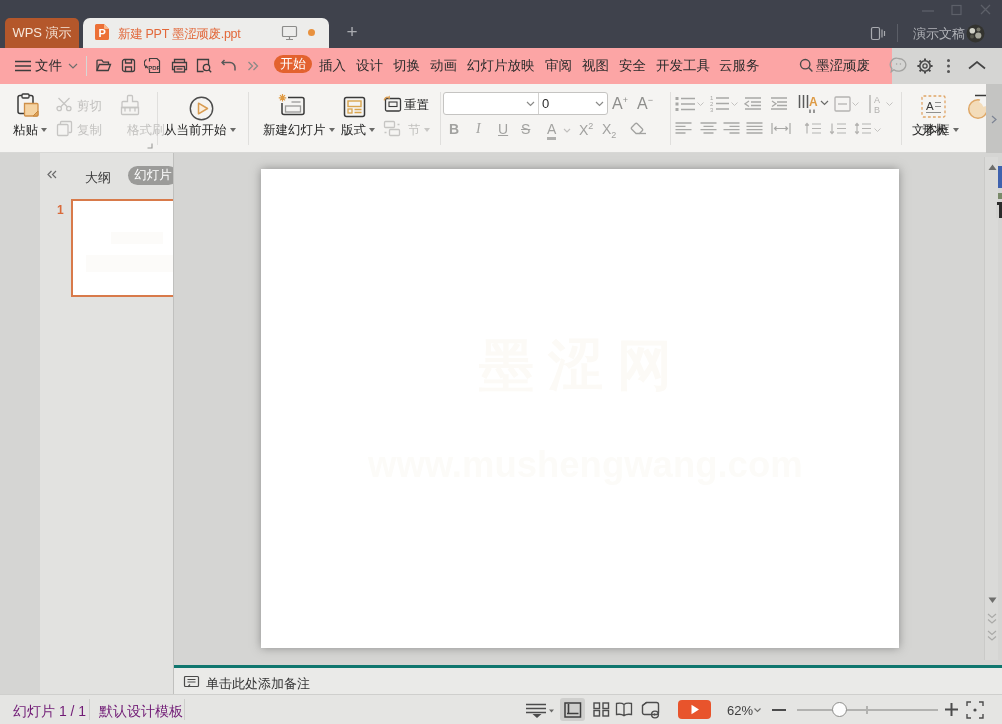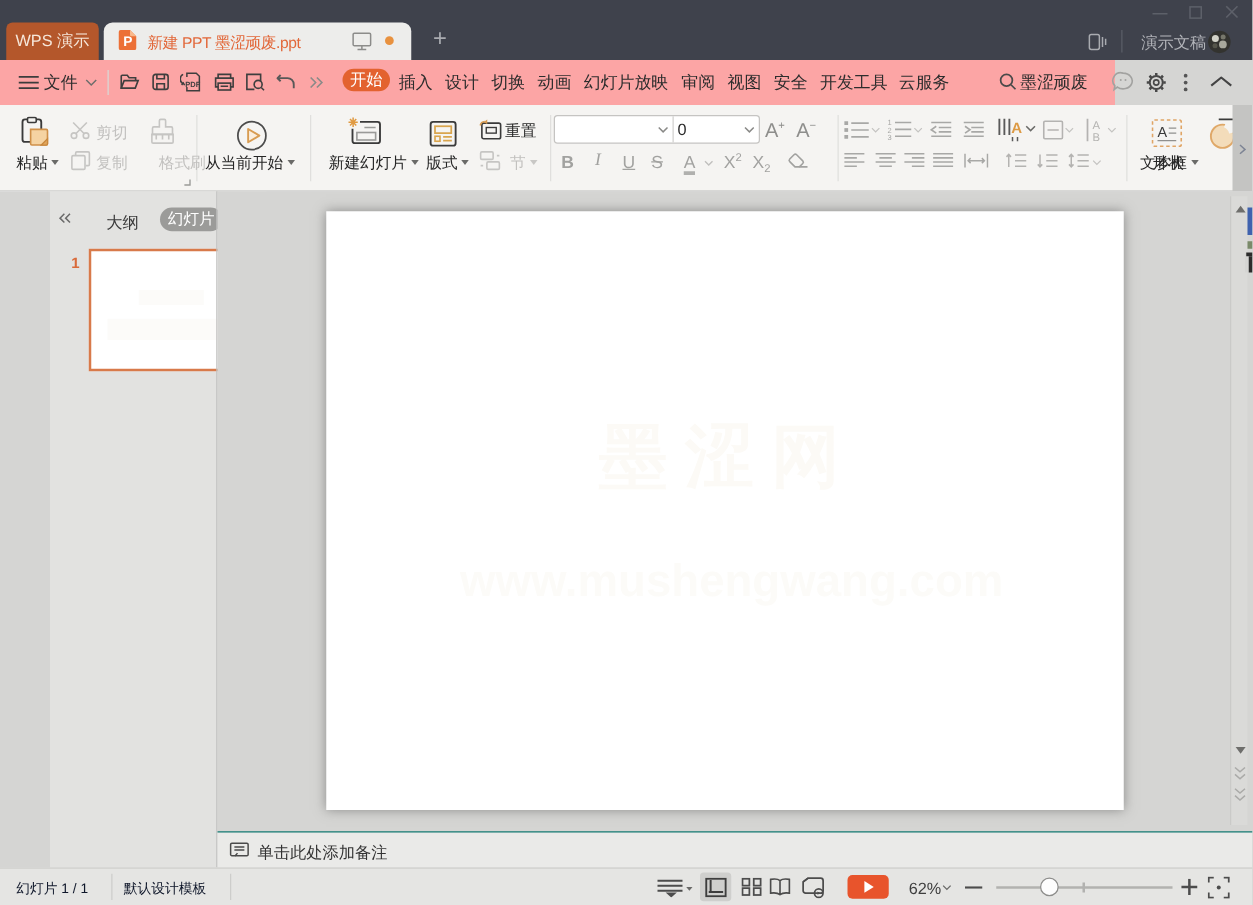--- a/index.html
+++ b/index.html
@@ -36,29 +36,29 @@
   
   #leftpanel { left:0; top:153px; width:173px; height:541px; background:#e2e2e0;margin-left:40px; }
   #lpdivider { left:173px; top:153px; width:1px; height:541px; background:#c0c0be; }
   #sldpill { left:88px; top:13px; width:50px; height:19px; background:#9b9b99; border-radius:10px; color:#fff; font-size:12.5px; text-align:center; line-height:19px; }
   #outlinetab { left:45px; top:16px; font-size:13px; color:#3a3a3a; }
   #thumbnum { left:17px; top:50px; font-size:12px; font-weight:bold; color:#d96a3a; }
   #thumb { left:31px; top:46px; width:130px; height:98px; background:#fff; border:2px solid #d87a4a; }
 
   #workspace { left:174px; top:153px; width:828px; height:512px; background:#d5d5d3; }
   #slide { left:87px; top:16px; width:638px; height:479px; background:#fff; box-shadow:0 0 9px rgba(80,80,80,0.55); }
-  #notesbar { left:174px; top:665px; width:828px; height:29px; background:#eaeae8; border-top:1px solid #0f766e; }
+  #notesbar { left:174px; top:665px; width:828px; height:29px; background:#eaeae8; border-top:3px solid #0f766e; }
   #notestext { left:32px; top:7px; font-size:13px; color:#333; }
 
   
   #scrollcol { left:984px; top:157px; width:14px; height:503px; background:#dadad8; border-left:1px solid #cacac8; }
 
   
   #statusbar { left:0; top:694px; width:1002px; height:30px; background:#e5e5e3; border-top:1px solid #cfcfcd; }
-  .st { position:absolute; top:8px; font-size:11px; color:#0f172a; white-space:nowrap; }
+  .st { position:absolute; top:8px; font-size:14px; color:#701a75; white-space:nowrap; }
   .sdiv { position:absolute; top:4px; width:1px; height:21px; background:#cdcdcb; }
   #playbtn { left:678px; top:5px; width:33px; height:19px; background:#e8542c; border-radius:4px; }
 </style>
 </head>
 <body>
   <div id="titlebar" class="abs">
     <div id="wpsbtn" class="abs">WPS 演示</div>
     <div id="doctab" class="abs">
       <svg id="tabicon" class="abs" width="16" height="18">
         <path d="M1 2.5A1.5 1.5 0 012.5 1H10l5 5v9.5a1.5 1.5 0 01-1.5 1.5h-11A1.5 1.5 0 011 15.5z" fill="#ec7036"></path>

